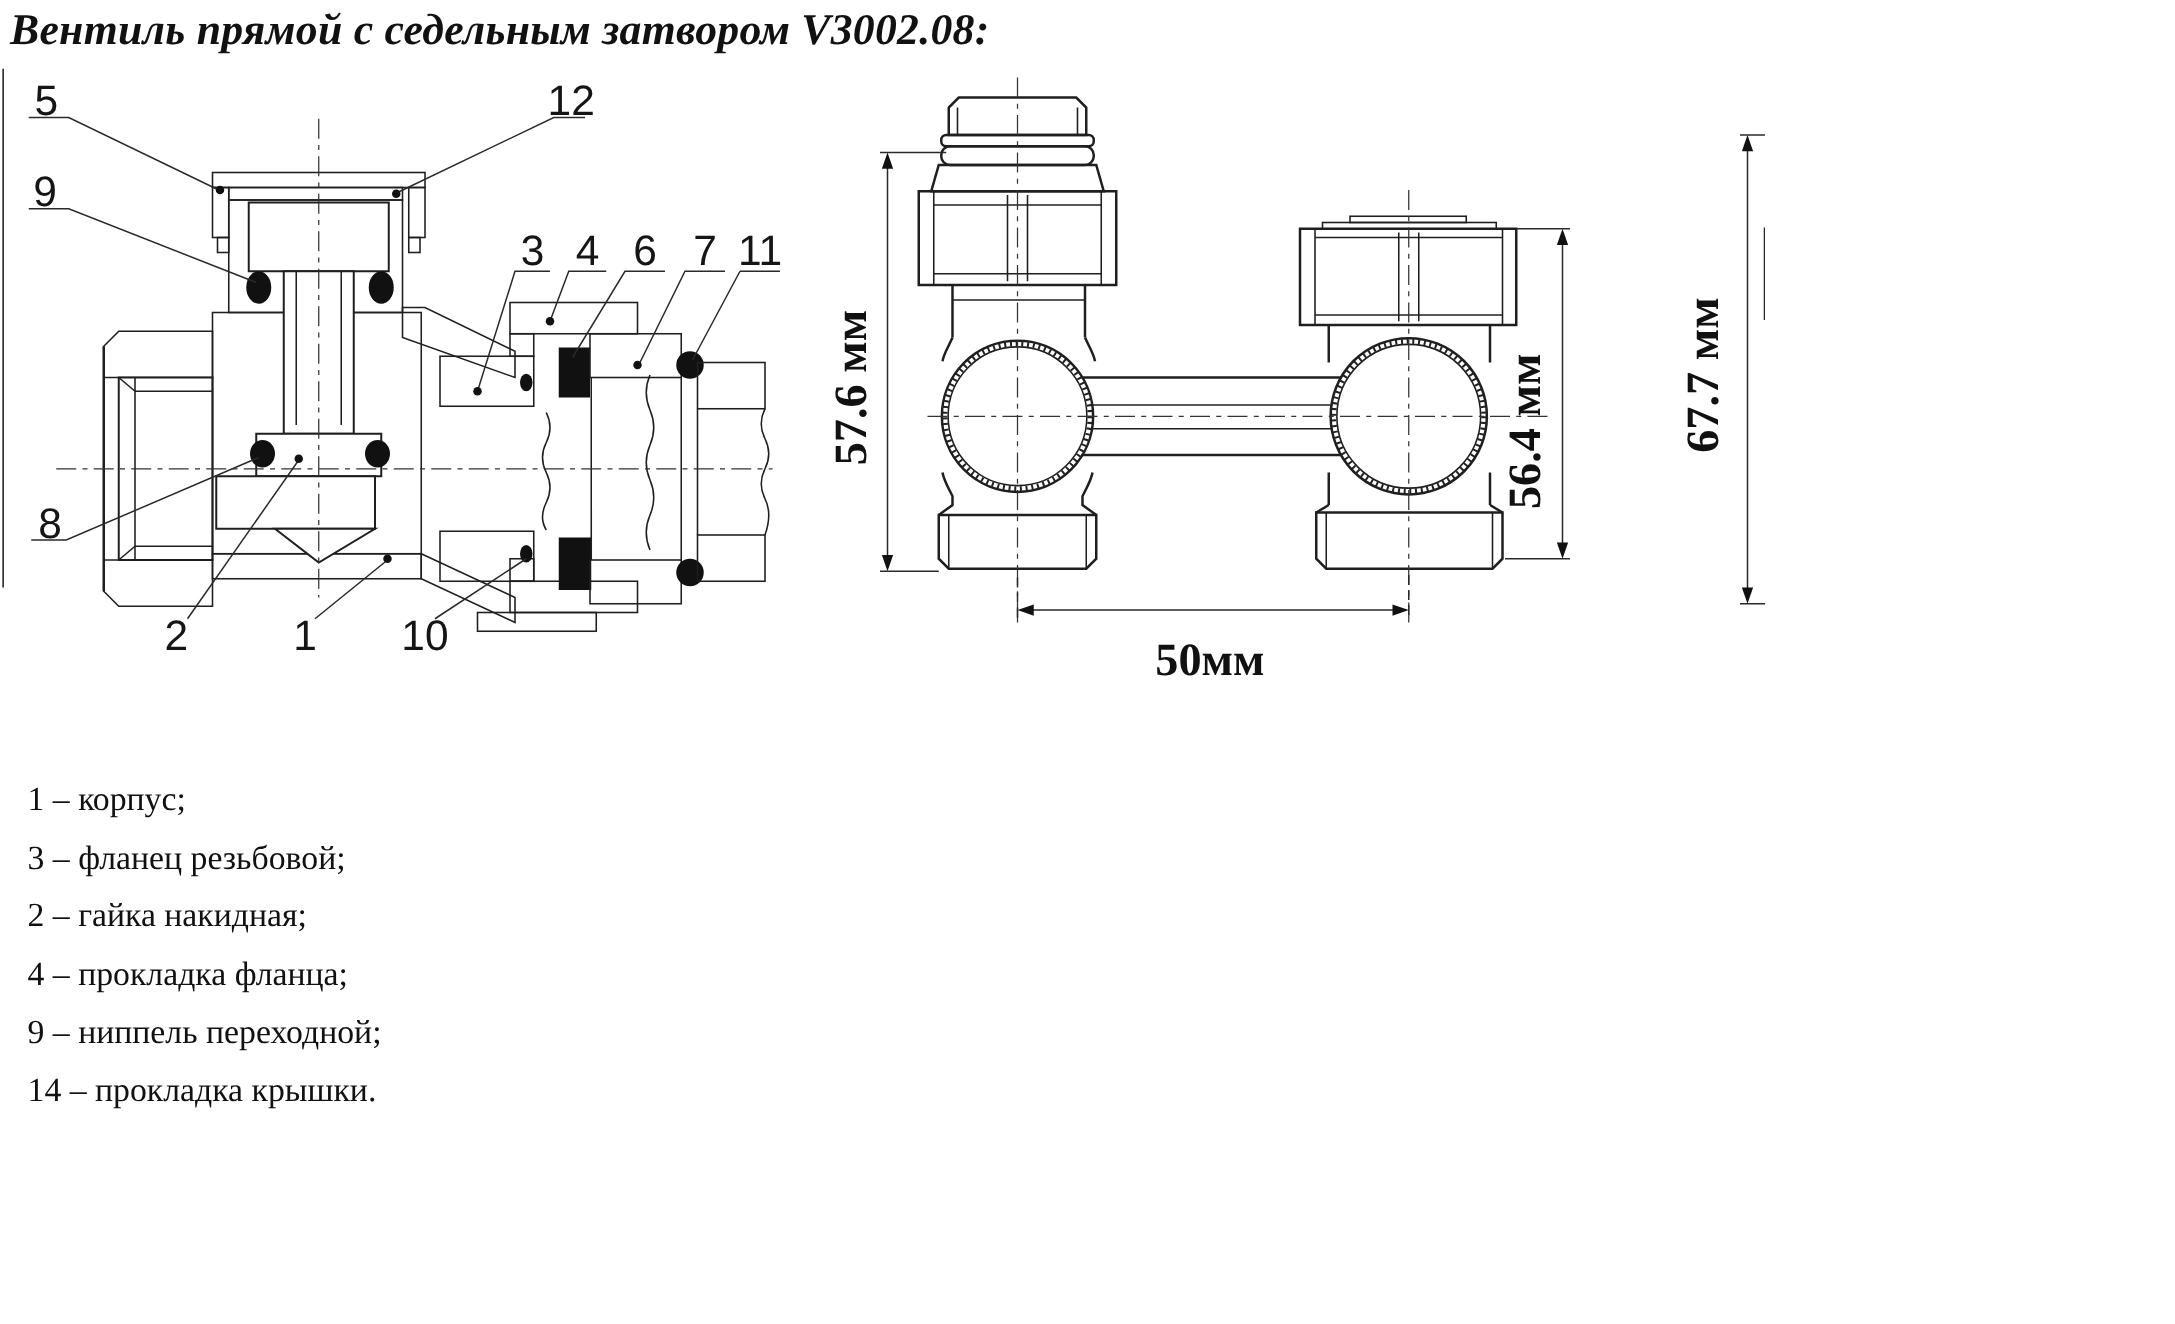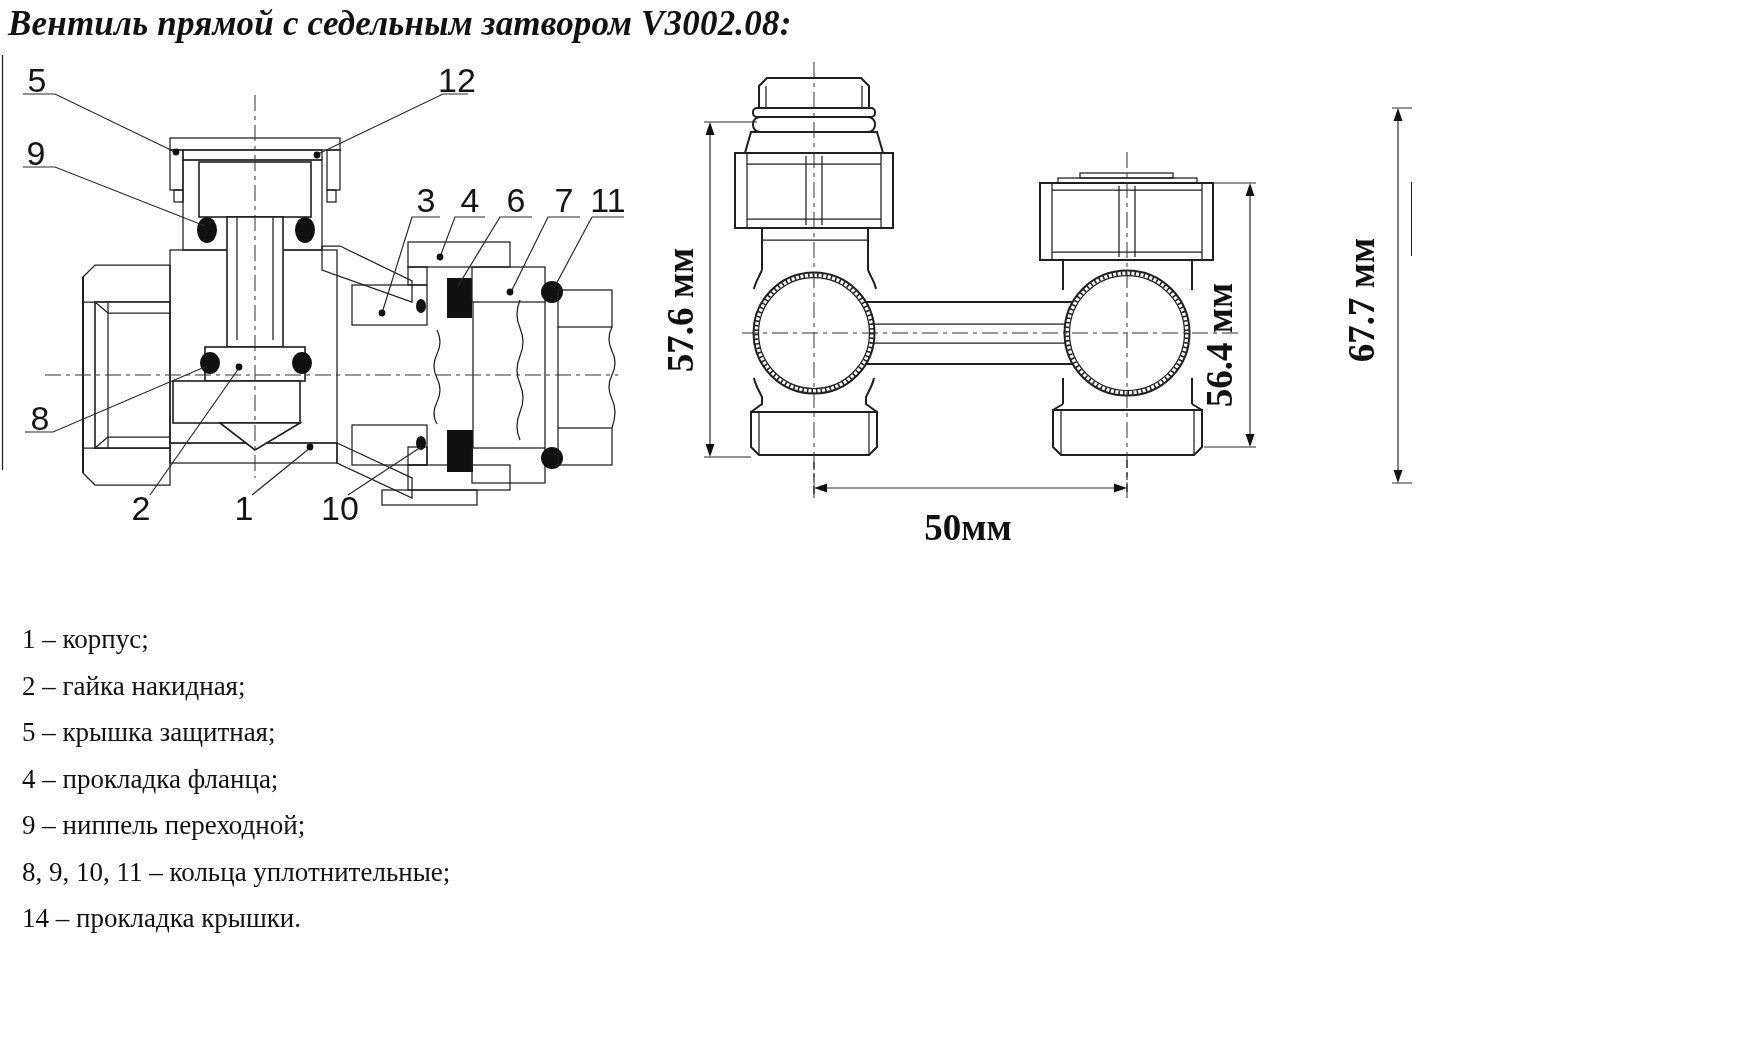--- a/index.html
+++ b/index.html
@@ -329,21 +329,20 @@
       <line x1="1682" y1="423" x2="1682" y2="526" class="dim"></line>
       <line x1="1517" y1="518" x2="1675" y2="518" class="dim"></line>
       <polygon points="1510,518 1523,513.5 1523,522.5" class="blk"></polygon>
       <polygon points="1682,518 1669,513.5 1669,522.5" class="blk"></polygon>
       <text x="1598" y="556" text-anchor="middle" class="dimtxt">30мм</text>
     </g>
   </svg>
 
   <div id="legend">
     <div>1 – корпус;</div>
+    <div>3 – фланец резьбовой;</div>
     <div>2 – гайка накидная;</div>
-    <div>5 – крышка защитная;</div>
     <div>4 – прокладка фланца;</div>
     <div>9 – ниппель переходной;</div>
-    <div>8, 9, 10, 11 – кольца уплотнительные;</div>
     <div>14 – прокладка крышки.</div>
   </div>
 
 </div>
 
 </body></html>

